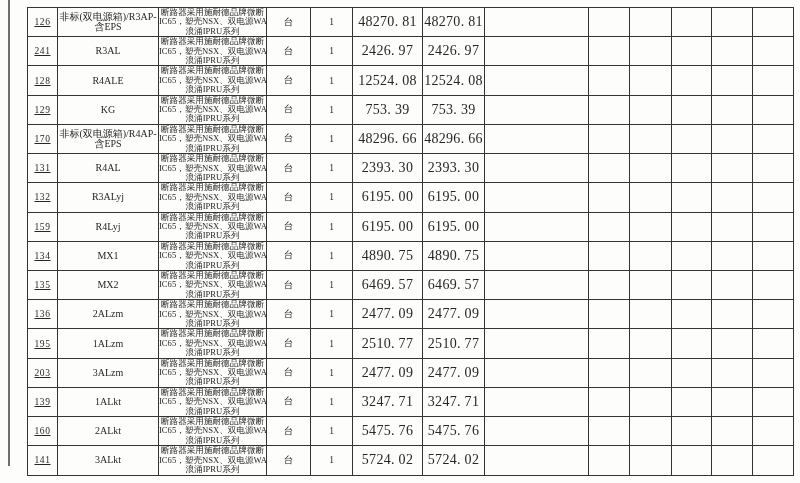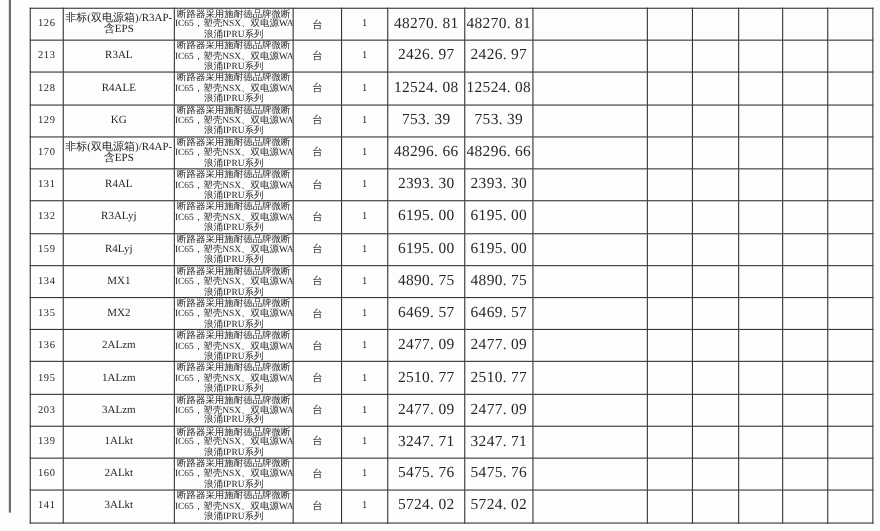--- a/index.html
+++ b/index.html
@@ -25,21 +25,21 @@
     table-layout: fixed;
   }
   table.items tr { height: 29px; }
   table.items td {
     border: 1px solid #343434;
     padding: 0;
     text-align: center;
     vertical-align: middle;
     overflow: hidden;
   }
-  td.no-cell   { font-size: 9.5px; letter-spacing: 0.6px; }
+  td.no-cell   { font-size: 9.5px; letter-spacing: 0.6px; text-decoration: underline; }
   td.name-cell { font-size: 10px; line-height: 10px; padding: 0 2px; overflow-wrap: break-word; }
   td.desc-cell { font-size: 8.6px; line-height: 9.4px; padding: 0 1px; white-space: nowrap; margin-left: 44px; }
   td.unit-cell { font-size: 9.5px; }
   td.qty-cell  { font-size: 9.5px; }
   td.price-cell{ font-size: 14px; letter-spacing: 0.3px; white-space: nowrap; }
   td.empty-cell{ background: transparent; }
 </style>
 </head>
 <body>
 
@@ -75,21 +75,21 @@
     <td class="price-cell">48270. 81</td>
     <td class="price-cell">48270. 81</td>
     <td class="empty-cell"></td>
     <td class="empty-cell"></td>
     <td class="empty-cell"></td>
     <td class="empty-cell"></td>
     <td class="empty-cell"></td>
     <td class="empty-cell"></td>
   </tr>
       <tr>
-    <td class="no-cell">213</td>
+    <td class="no-cell">241</td>
     <td class="name-cell">R3AL</td>
     <td class="desc-cell">
       <div>断路器采用施耐德品牌微断</div>
       <div>IC65，塑壳NSX、双电源WATSG，</div>
       <div>浪涌IPRU系列</div>
     </td>
     <td class="unit-cell">台</td>
     <td class="qty-cell">1</td>
     <td class="price-cell">2426. 97</td>
     <td class="price-cell">2426. 97</td>

